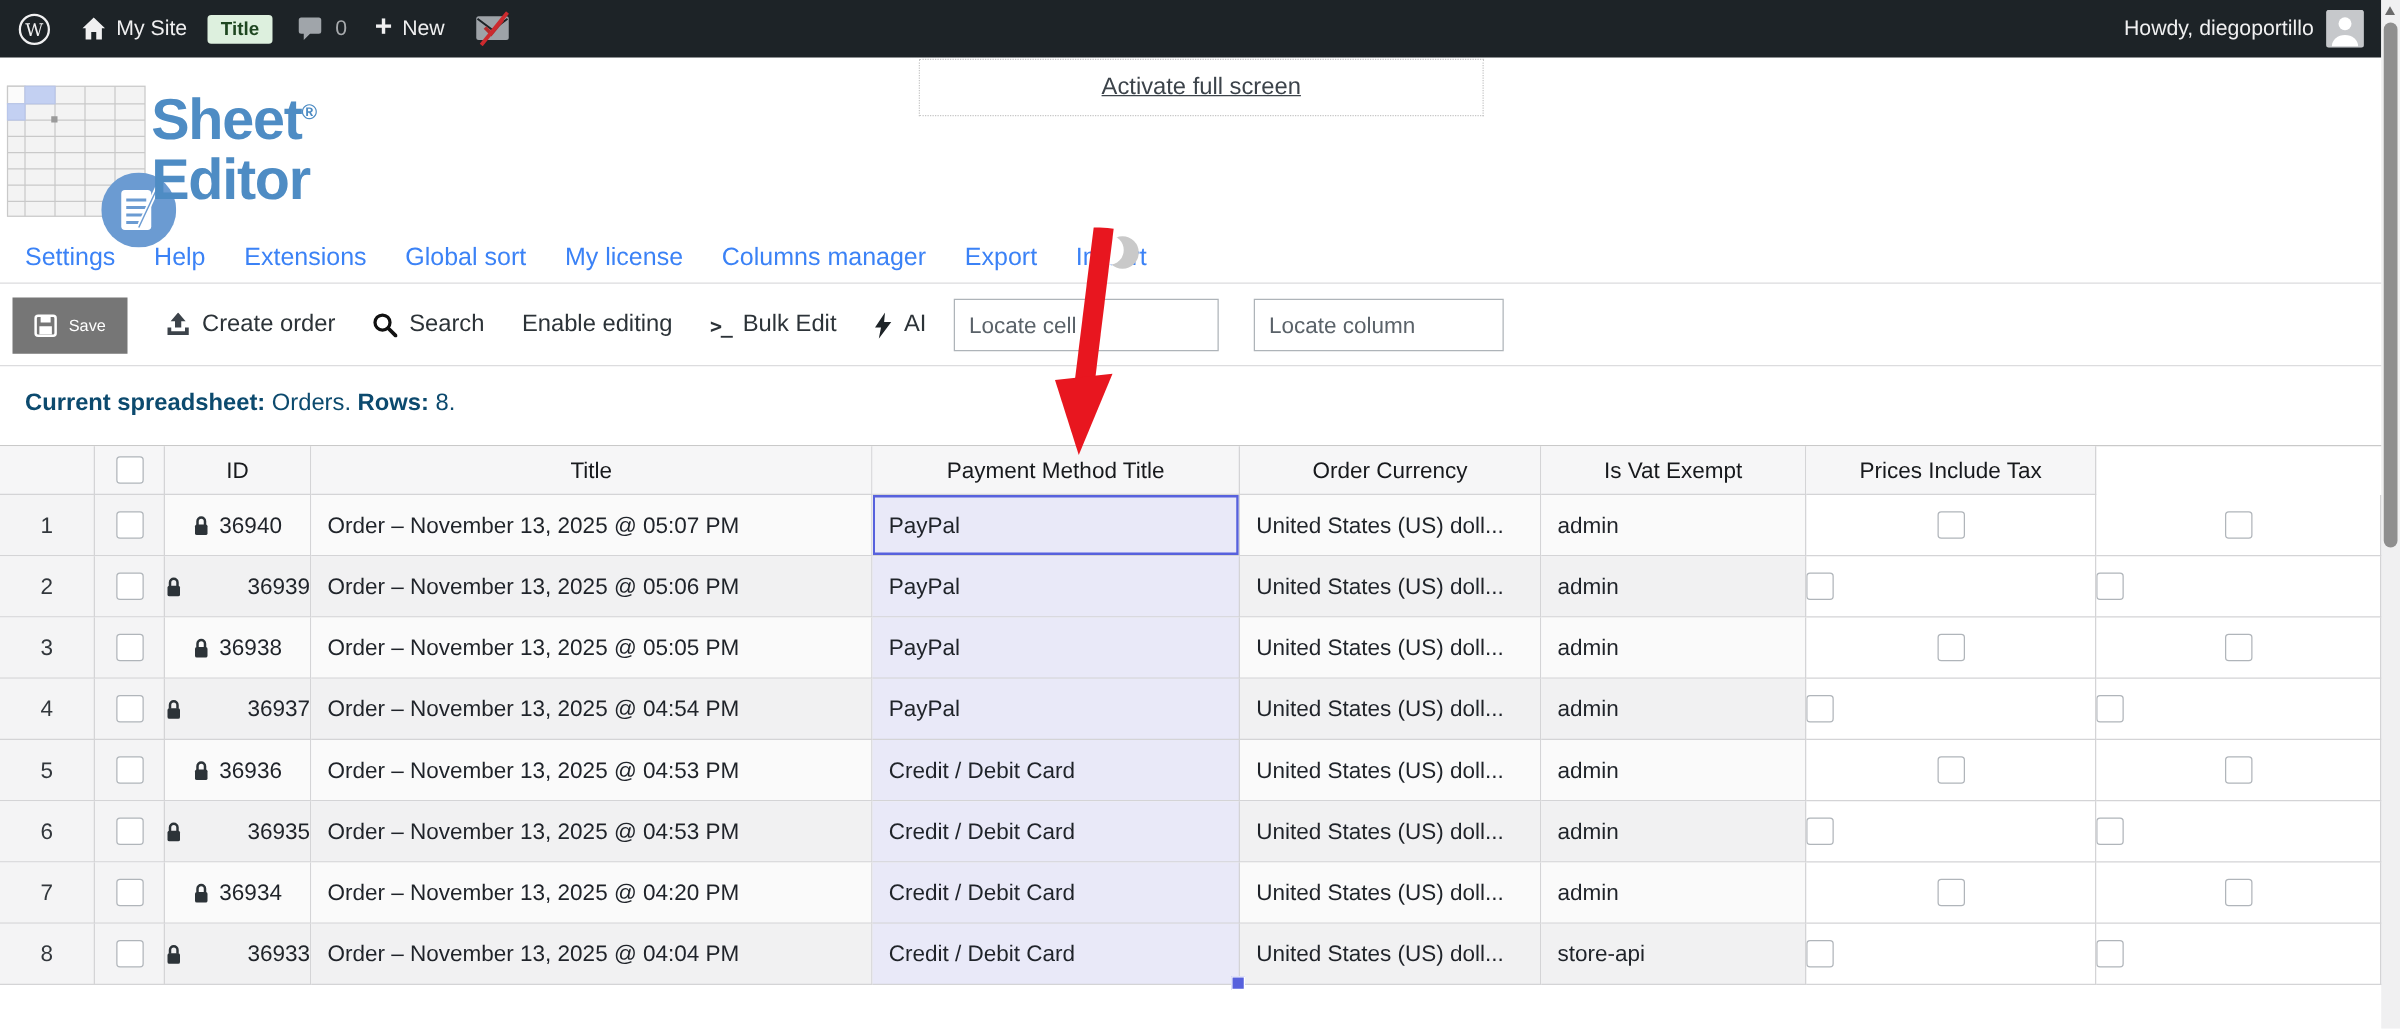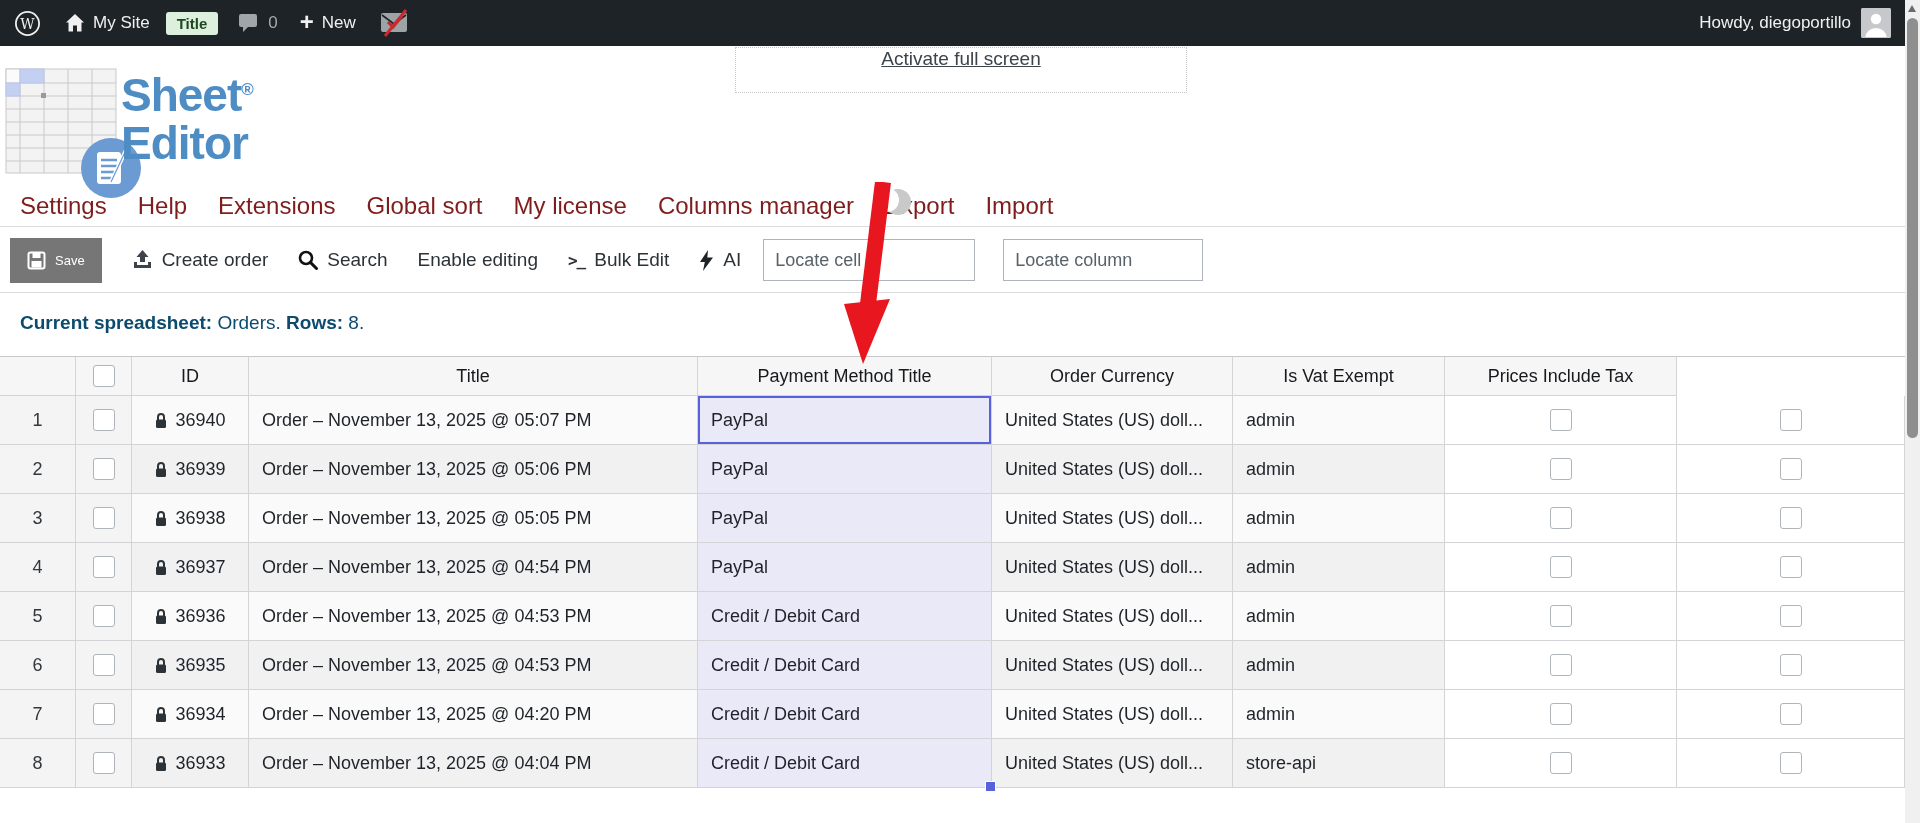--- a/index.html
+++ b/index.html
@@ -31,27 +31,27 @@
   
   .logo{position:absolute;left:5px;top:64px;}
   .logo-grid{position:absolute;left:0;top:4px;}
   .logo-circle{position:absolute;left:76px;top:74px;}
   .logo-text{position:absolute;left:116px;top:2px;font-weight:700;color:#4e8cc4;
              font-size:46px;line-height:48px;letter-spacing:-1px;}
   .logo-text sup{font-size:17px;font-weight:700;vertical-align:super;}
 
   
   .fullscreen-box{position:absolute;left:735px;top:47px;width:450px;height:44px;
-                  border:1px dotted #c6c6c6;display:flex;align-items:flex-start;justify-content:center;}
+                  border:1px dotted #c6c6c6;display:flex;align-items:center;justify-content:center;}
   .fullscreen-link{color:#3c434a;text-decoration:underline;font-size:19px;cursor:pointer;}
 
   
   .menu{position:absolute;left:0;top:186px;width:1905px;height:41px;box-sizing:border-box;
         display:flex;align-items:center;gap:31px;padding-left:20px;
-        border-bottom:1px solid #dcdcde;font-size:24px;color:#7f1d1d;}
+        border-bottom:1px solid #dcdcde;font-size:20px;color:#3b82f6;}
   .menu span{cursor:pointer;}
 
   
   .toolbar{position:absolute;left:0;top:228px;width:1905px;height:65px;box-sizing:border-box;
            display:flex;align-items:center;border-bottom:1px solid #dcdcde;font-size:19px;color:#2c3338;}
   .save-btn{margin-left:10px;background:#767676;color:#fff;height:45px;padding:0 17px;
             display:flex;align-items:center;gap:9px;cursor:pointer;font-size:13px;}
   .tb-item{margin-left:30px;display:flex;align-items:center;gap:9px;cursor:pointer;}
   .term-glyph{font-family:"DejaVu Sans Mono",monospace;font-size:16px;font-weight:700;letter-spacing:-1px;}
   .locate-input{height:42px;border:1px solid #aeb4b9;background:#fff;font-size:18px;padding:0 11px;
@@ -68,21 +68,21 @@
   .sheet{position:absolute;left:0;top:356px;width:1905px;}
   .hrow,.drow{display:grid;grid-template-columns:76px 56px 117px 449px 294px 241px 212px 232px 228px;}
   .hrow{height:39px;border-top:1px solid #c9c9c9;}
   .drow{height:49px;}
   .cell{border-right:1px solid #d4d4d6;border-bottom:1px solid #d4d4d6;box-sizing:border-box;
         display:flex;align-items:center;font-size:18px;color:#1f2329;overflow:hidden;white-space:nowrap;}
   .hcell{justify-content:center;background:#f6f6f7;color:#17191c;}
   .rownum{justify-content:center;background:#f4f4f5;color:#32373c;cursor:pointer;}
   .cbcell{justify-content:center;background:#f4f4f5;}
   .drow.odd  .cell.data{background:#fafafa;}
-  .drow.even .cell.data{background:#f1f1f2;}
+  .drow.even .cell.data{background:#f1f1f2;justify-content:space-between;}
   .left{padding-left:13px;}
   .id-cell{justify-content:center;gap:7px;}
   .pmt{background:#e9e9f8 !important;padding-left:13px;cursor:cell;}
   .sel{box-shadow:inset 0 0 0 2px #5761dd;}
   .data{cursor:cell;}
   .checkbox{width:20px;height:20px;background:#fff;border:1px solid #b0b5ba;border-radius:3px;cursor:pointer;}
   .fill-handle{position:absolute;left:985px;top:425px;width:11px;height:11px;background:#5761dd;
                border:1px solid #fff;box-sizing:border-box;cursor:crosshair;}
 
   

